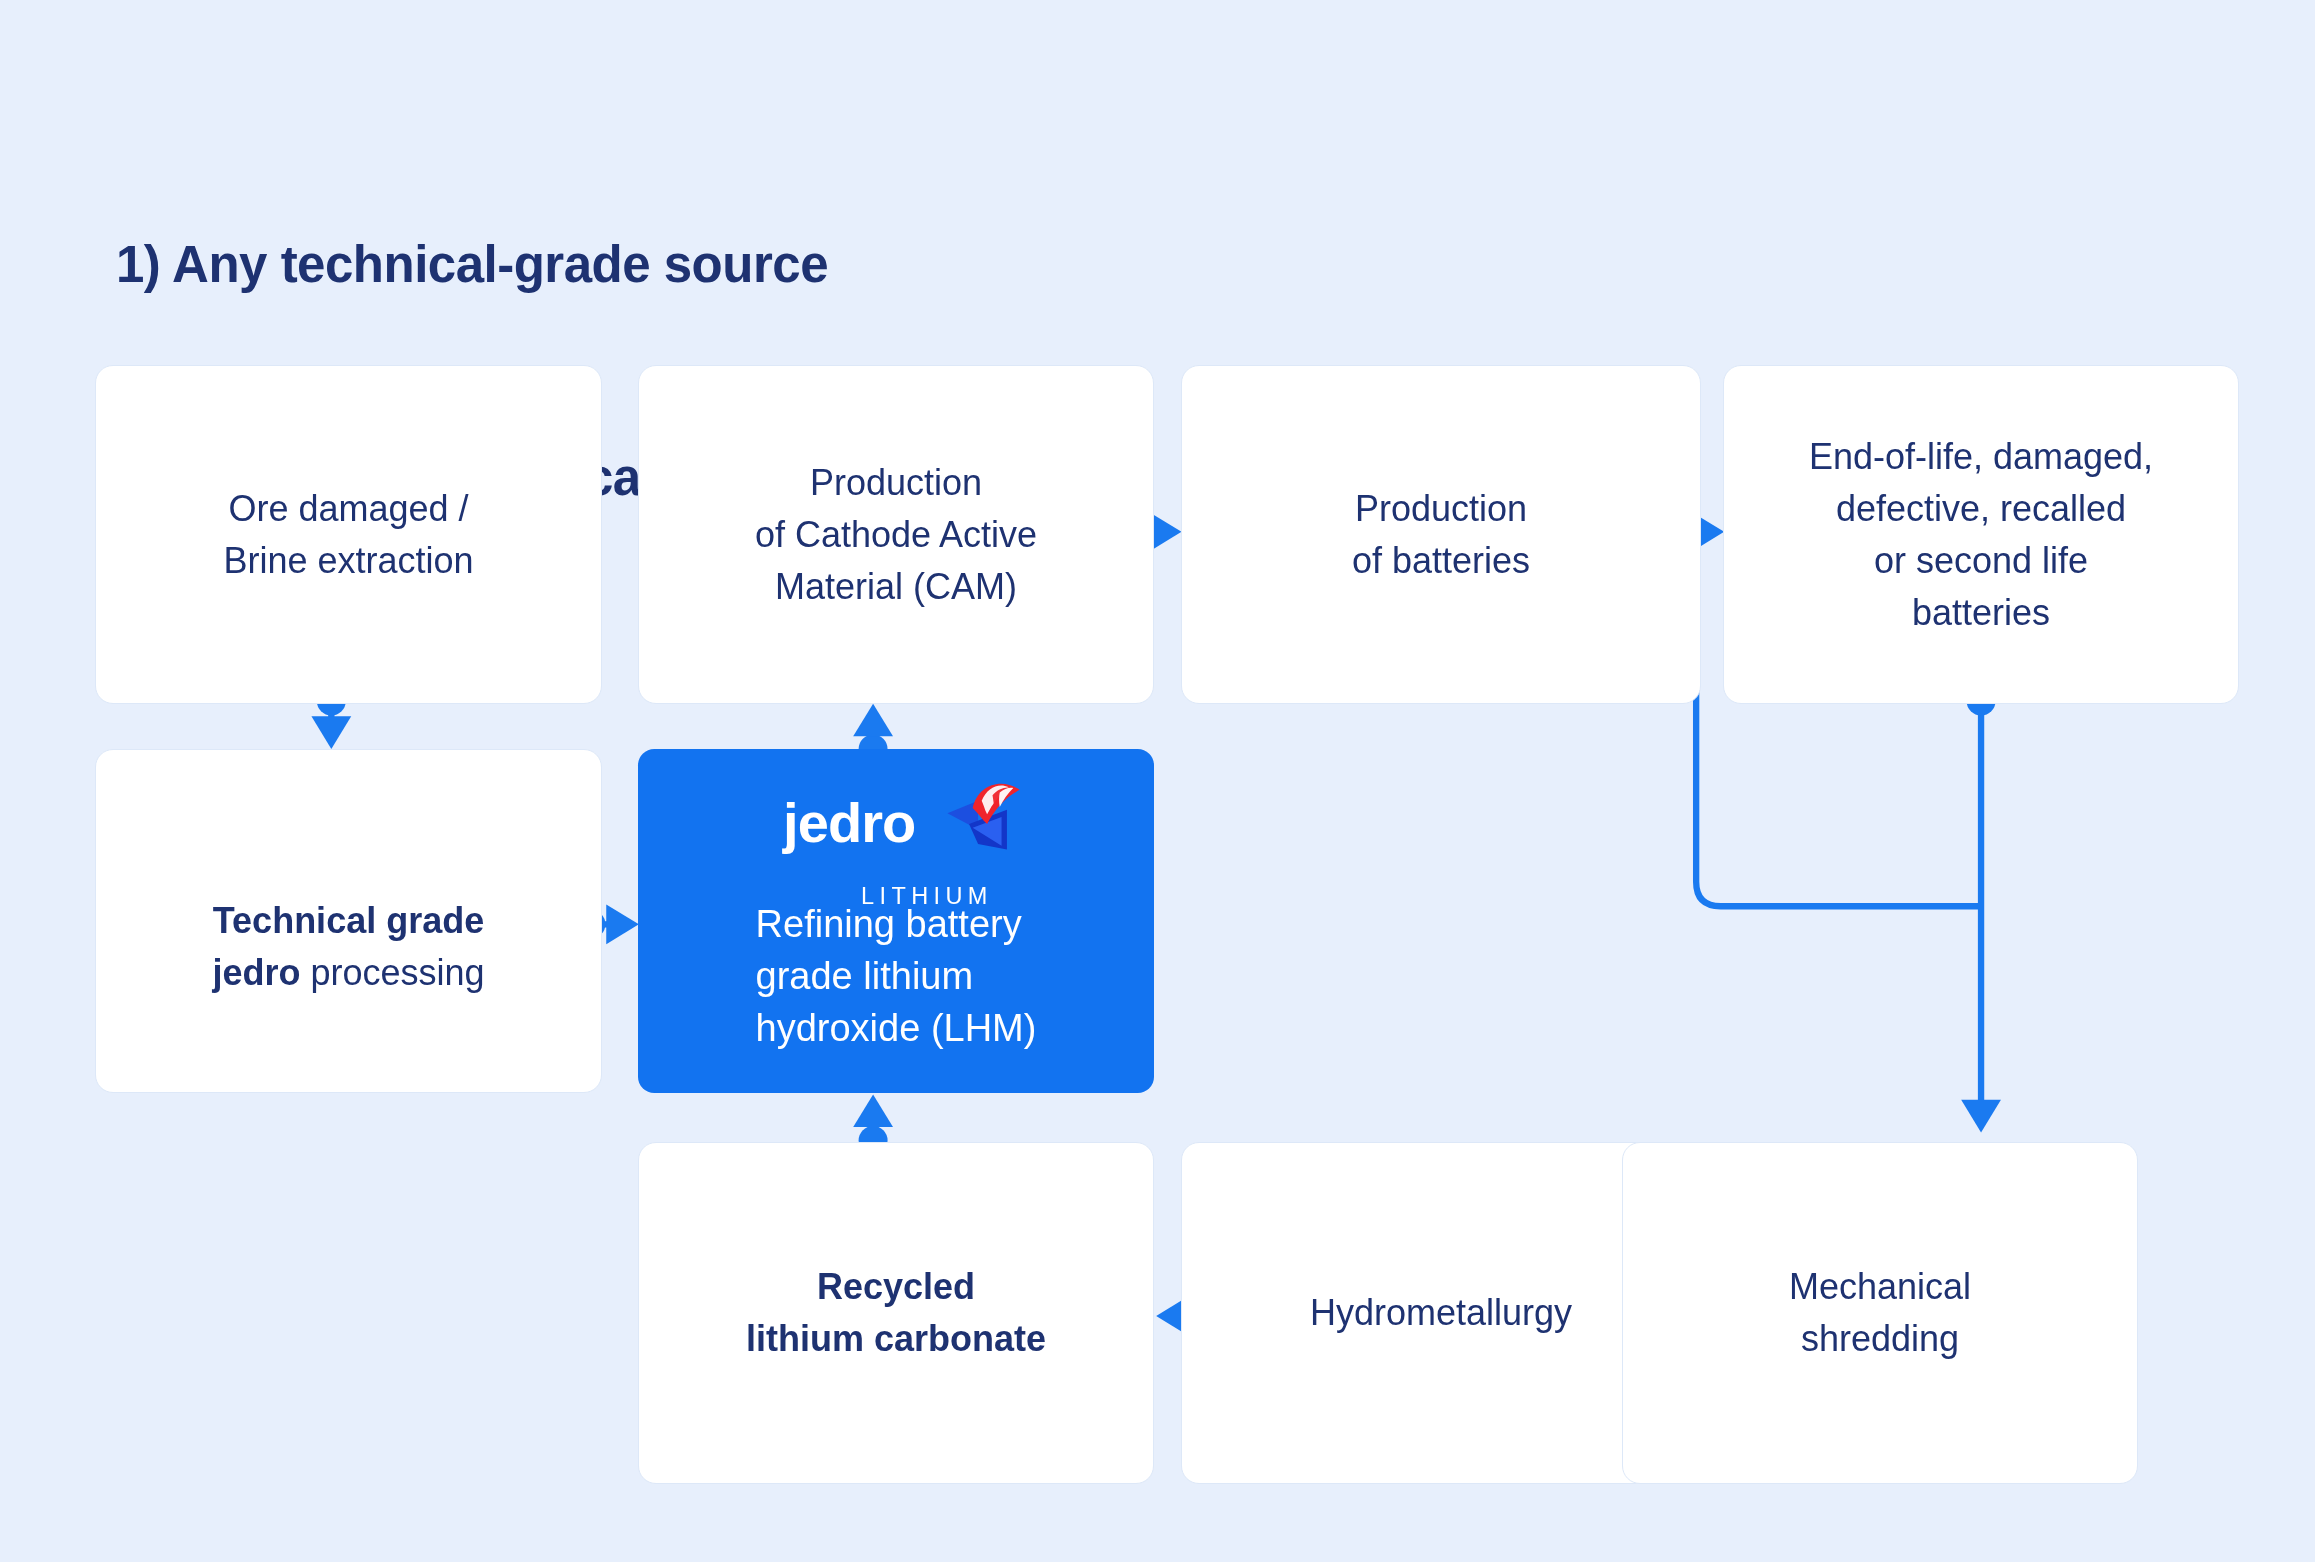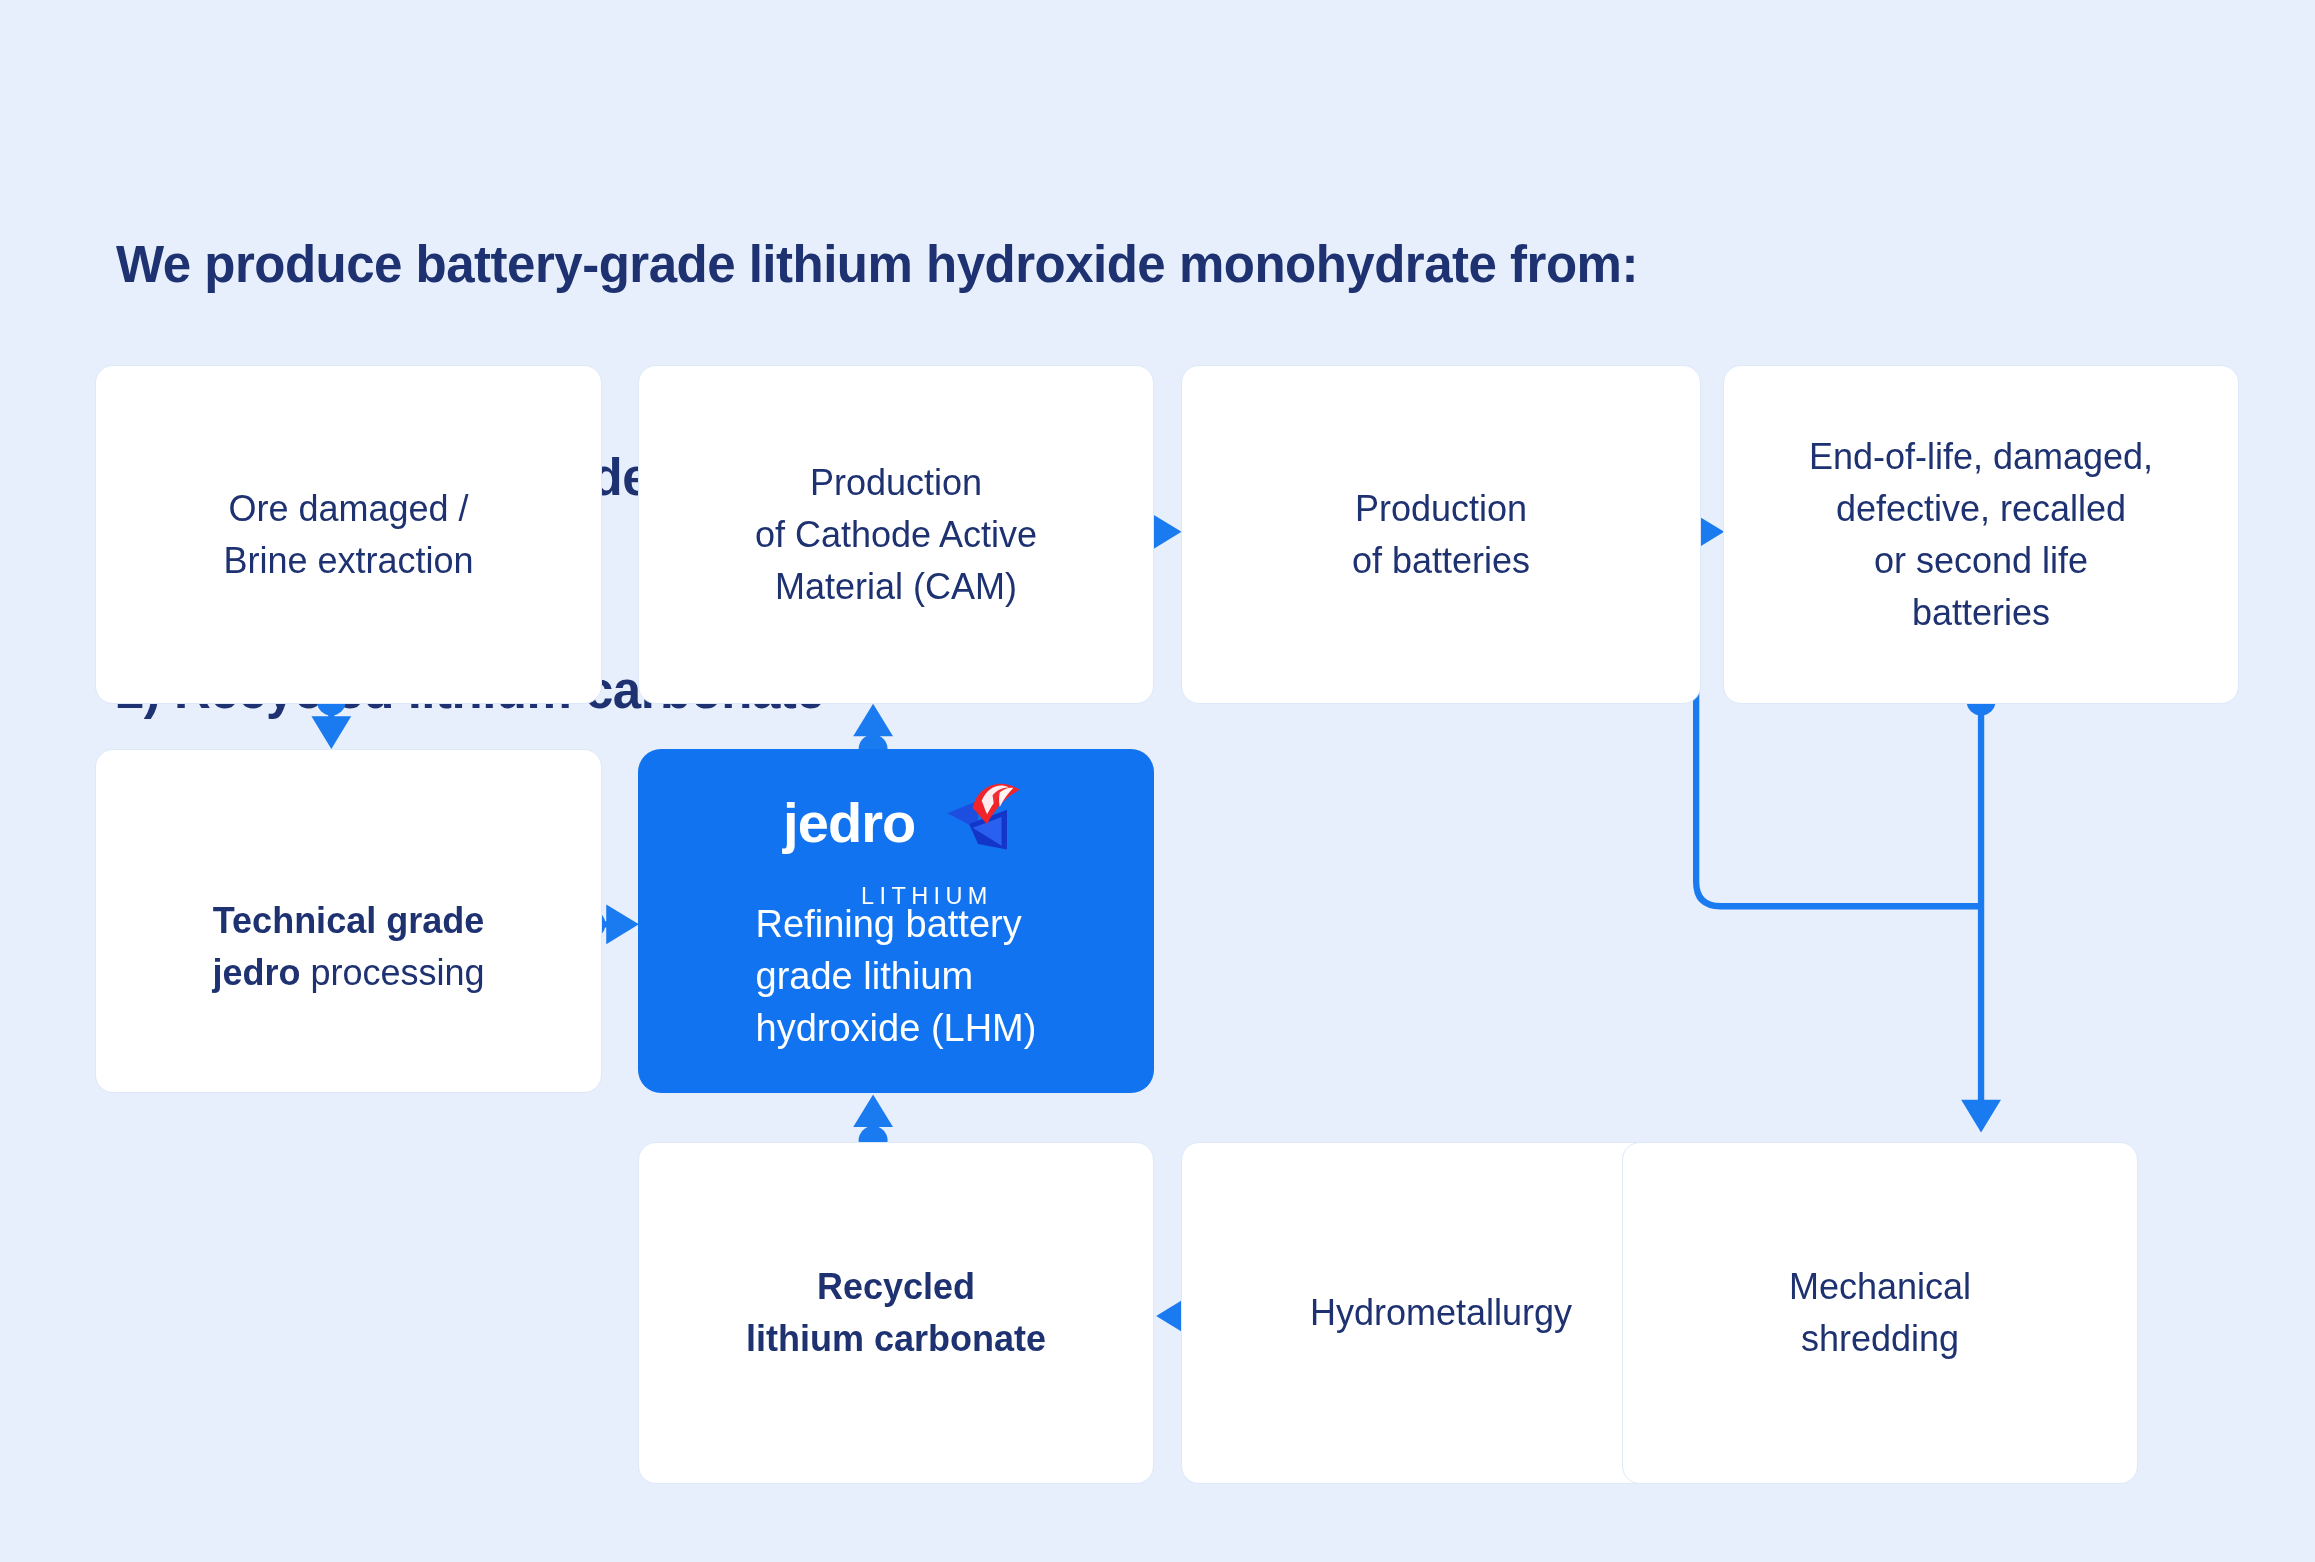--- a/index.html
+++ b/index.html
@@ -99,21 +99,20 @@
   .eline{fill:none;stroke:#1a7af0;stroke-width:7;}
   .edot{fill:#1a7af0;}
   .ehead{fill:#1a7af0;}
 </style>
 </head>
 <body>
 
 <div id="stage">
 
   <div class="heading">
-    <span class="hline">We produce battery-grade lithium hydroxide monohydrate from:</span>
     <span class="hline">1) Any technical-grade source</span>
     <span class="hline">2) Recycled lithium carbonate</span>
   </div>
 
   <svg class="edges" viewBox="0 0 2560 1727">
 
     <g>
       <line class="eline" x1="366" y1="778" x2="366" y2="808"></line>
       <circle class="edot" cx="366" cy="775" r="16"></circle>
       <polygon class="ehead" points="366,828 344,792 388,792"></polygon>
@@ -194,21 +193,21 @@
 batteries</span>
   </div>
 
   <div class="node" style="left:95px;top:749px;width:507px;height:344px;">
     <span class="txt">
       <span class="b">Technical grade
 jedro</span><span> processing</span>
     </span>
   </div>
 
-  <div class="node brand" style="left:638px;top:749px;width:516px;height:344px;border-radius:23px;">
+  <div class="node brand" style="left:638px;top:749px;width:516px;height:344px;">
     <div class="logo-wrap">
       <span class="logo-word">jedro</span>
       <span class="logo-sub">LITHIUM</span>
       <svg class="logo-mark" viewBox="0 0 92 86">
 
         <polygon fill="#1c4fe0" points="6,40 40,26 40,58"></polygon>
         <polygon fill="#1336c8" points="30,52 72,36 72,80 40,74"></polygon>
         <polygon fill="#2a60f0" points="34,56 66,44 66,76"></polygon>
 
         <path fill="#f0242b" d="M34,34 C40,8 66,0 86,14 C70,22 58,36 50,52 C44,46 40,40 34,34 Z"></path>

